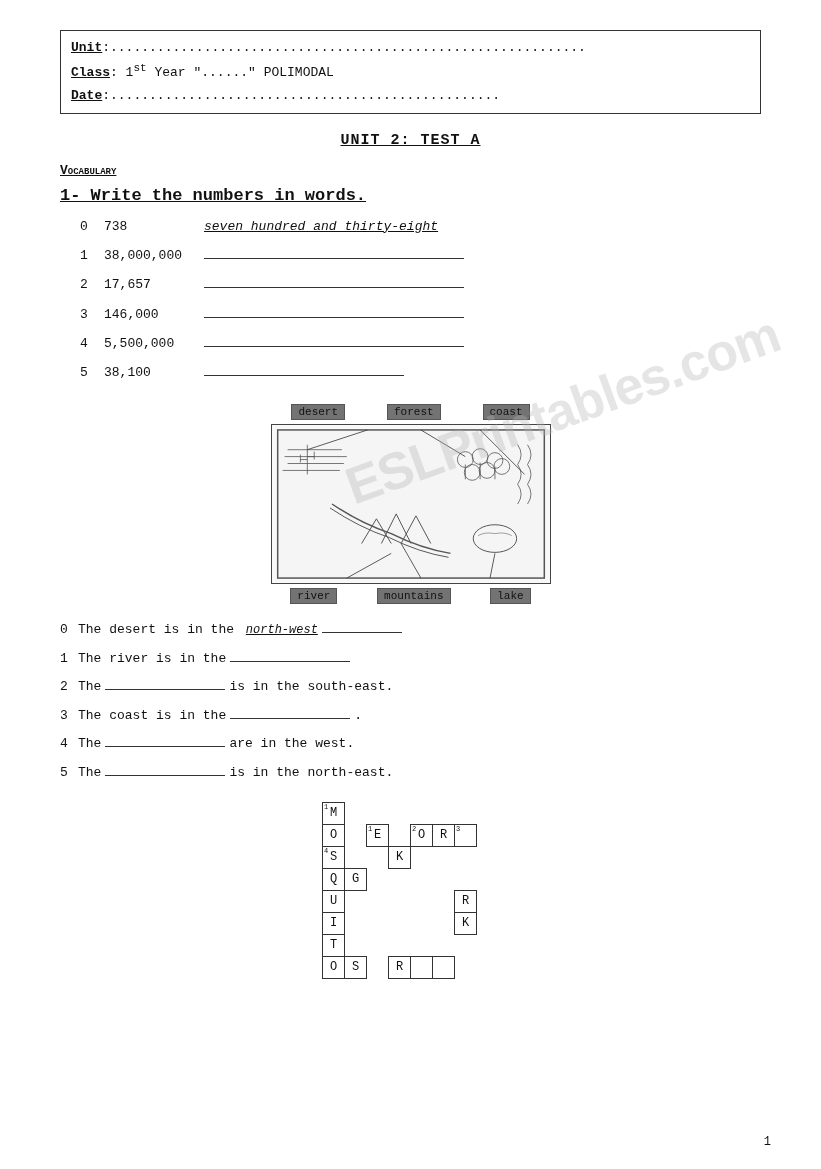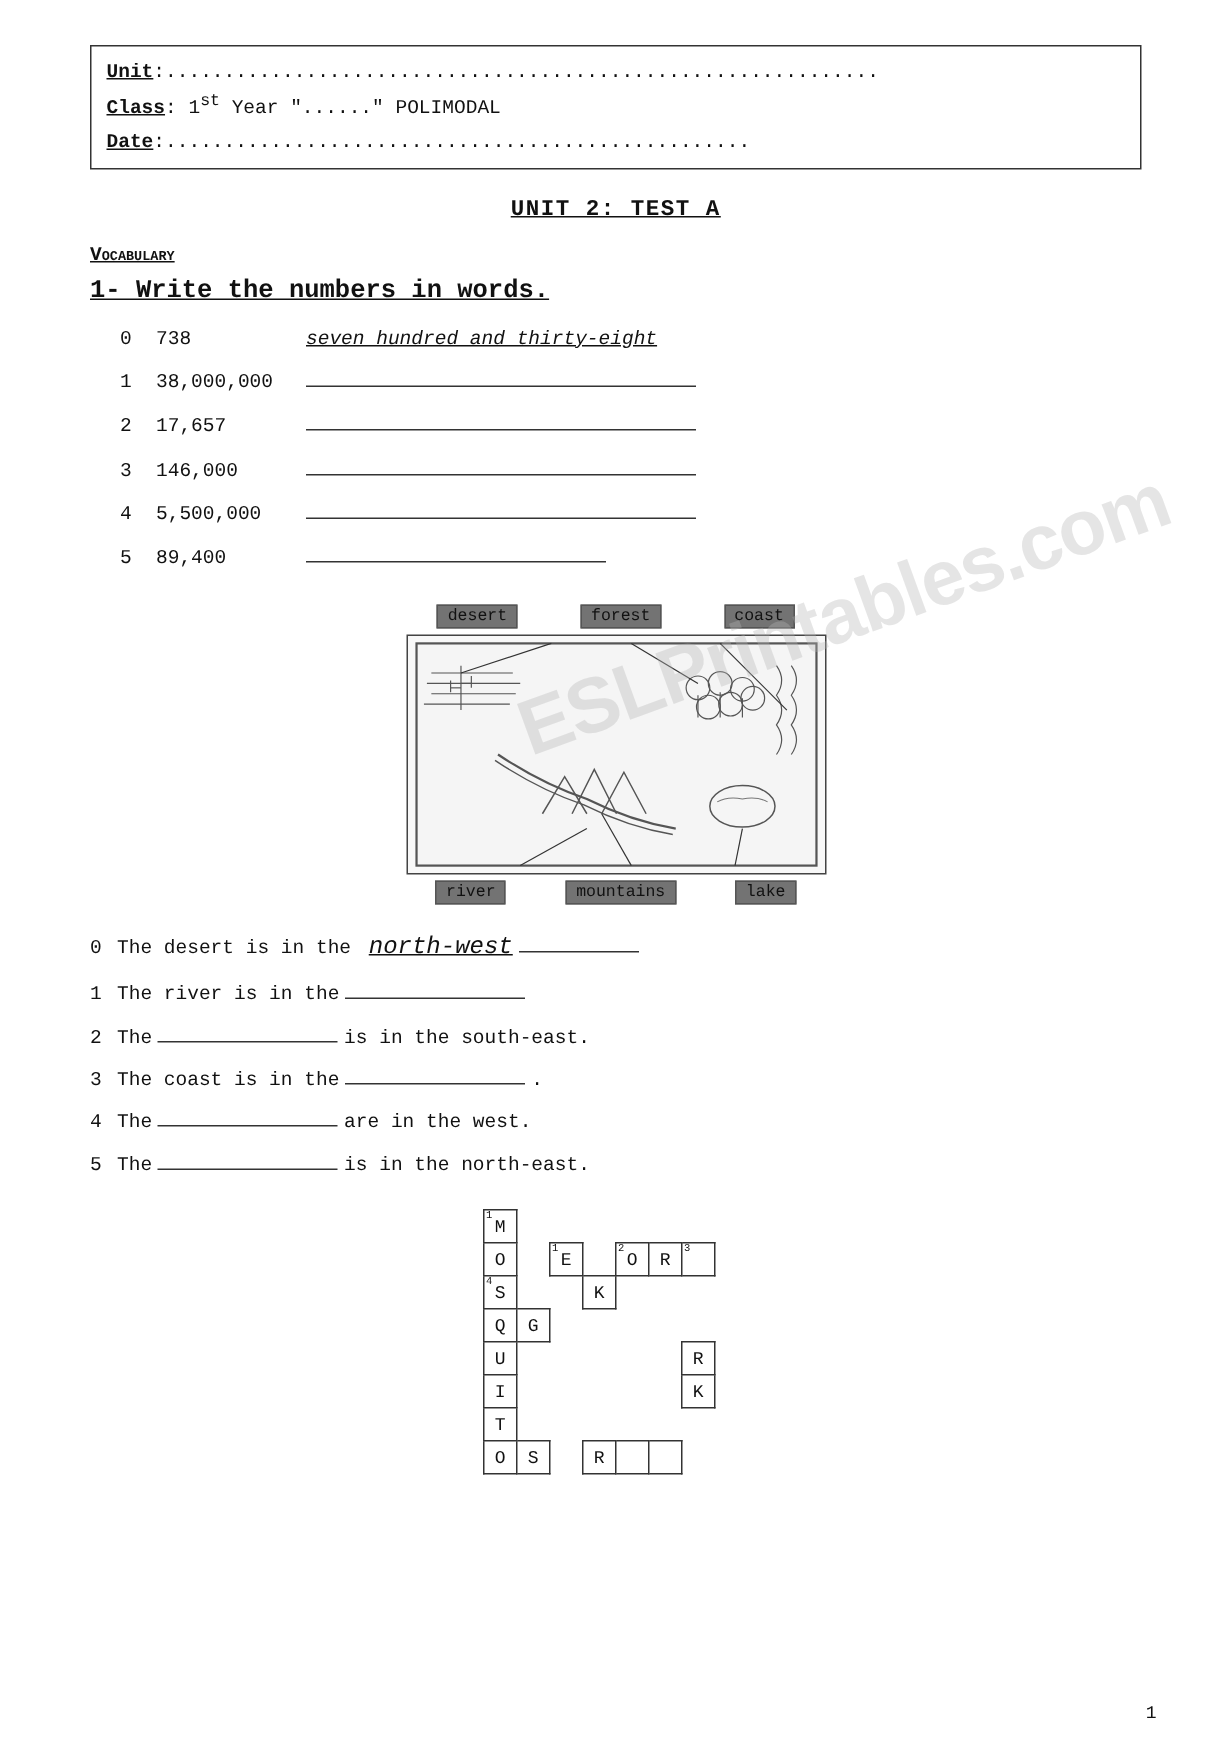--- a/index.html
+++ b/index.html
@@ -146,21 +146,21 @@
     .fill-line {
       display: inline-block;
       border-bottom: 1.5px solid #333;
       min-width: 100px;
       height: 14px;
     }
     .fill-line-short { min-width: 80px; }
     .fill-line-medium { min-width: 120px; }
     .answer-text {
       font-style: italic;
-      font-size: 16px;
+      font-size: 12px;
       text-decoration: underline;
     }
 
     
     .exercise-3 {
       margin-top: 10px;
     }
 
     
     .crossword-wrapper {
@@ -261,21 +261,21 @@
       <span class="num-value">146,000</span>
       <span class="num-line"></span>
     </div>
     <div class="numbers-row">
       <span class="num-idx">4</span>
       <span class="num-value">5,500,000</span>
       <span class="num-line"></span>
     </div>
     <div class="numbers-row">
       <span class="num-idx">5</span>
-      <span class="num-value">89,400</span>
+      <span class="num-value">38,100</span>
       <span class="num-line" style="max-width:200px;"></span>
     </div>
   </div>
 </div>
 
 <div class="map-section">
 
   <div class="map-wrapper">
     <div class="map-container">
       <div class="map-labels-top">

